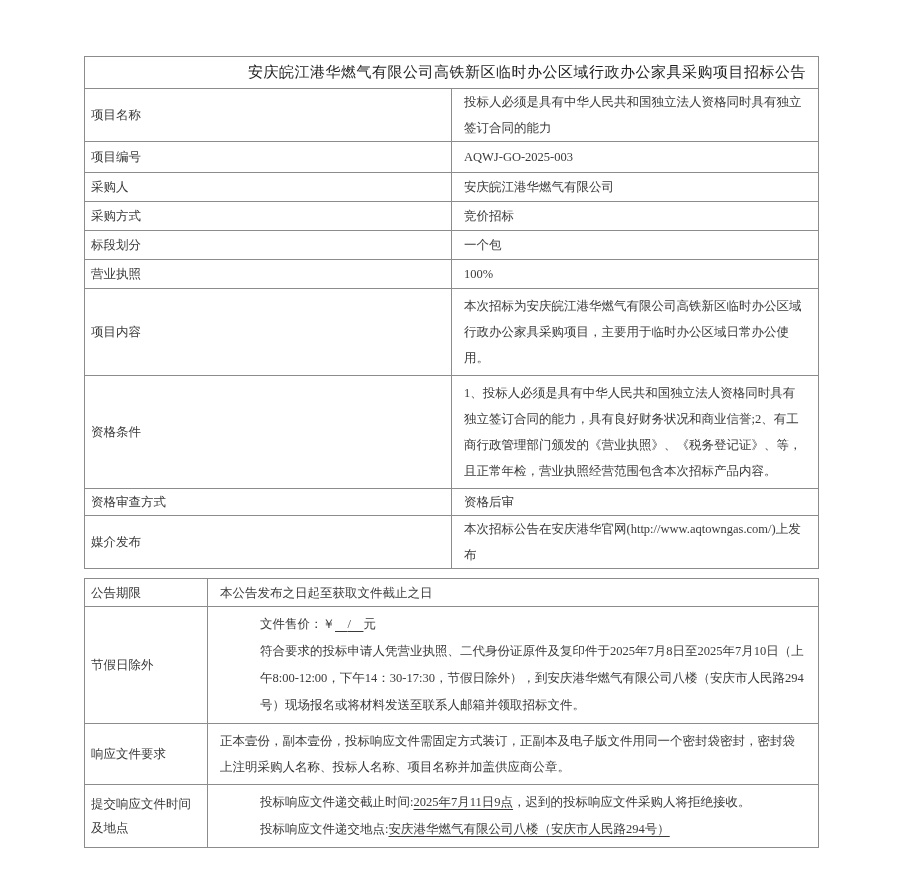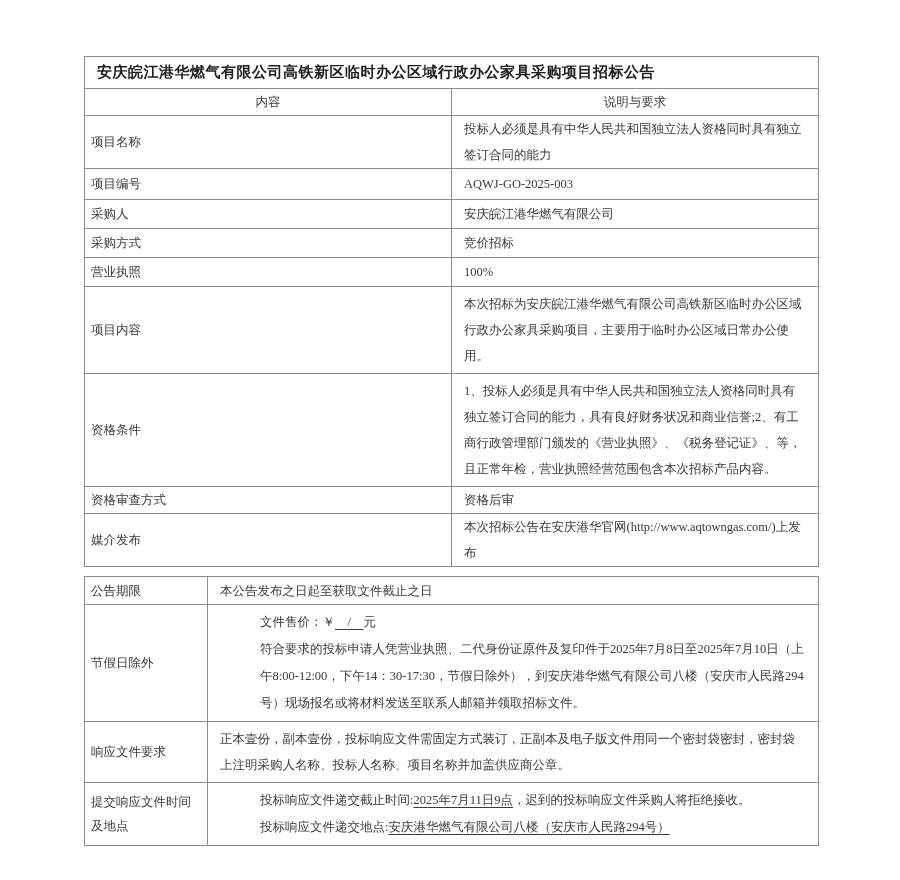--- a/index.html
+++ b/index.html
@@ -32,22 +32,22 @@
     width:110px;
     text-align:left;
     padding:0 6px;
     line-height:24px;
   }
   td.value{
     text-align:left;
     line-height:26px;
   }
   tr.title-row td{
-    text-align:left;
-    font-weight:bold;
+    text-align:right;
+    font-weight:normal;
     font-size:15px;
     color:#1f1f1f;
     height:31px;
     letter-spacing:0.5px;
   }
   tr.header-row td{height:26px;text-align:center;}
   .h30{height:30px}.h28{height:28px}.h27{height:27px}.h26{height:26px}
   .h52{height:52px}.h54{height:54px}.h56{height:56px}.h76{height:76px}.h108{height:108px}
   .gap{height:9px;}
   .multi{padding-top:4px;padding-bottom:4px;}
@@ -58,39 +58,39 @@
 <body>
 
 <div class="page">
   <div class="doc">
 
     <table>
       <tbody>
           <tr class="title-row">
         <td colspan="2">安庆皖江港华燃气有限公司高铁新区临时办公区域行政办公家具采购项目招标公告</td>
       </tr>
-      <tr class="header-row">
-        <td class="label">内容</td>
-        <td class="value" style="text-align:center">说明与要求</td>
-      </tr>
       <tr>
         <td class="label h30">项目名称</td>
         <td class="value">投标人必须是具有中华人民共和国独立法人资格同时具有独立签订合同的能力</td>
       </tr>
       <tr>
         <td class="label h30">项目编号</td>
         <td class="value">AQWJ-GO-2025-003</td>
       </tr>
       <tr>
         <td class="label h28">采购人</td>
         <td class="value">安庆皖江港华燃气有限公司</td>
       </tr>
       <tr>
         <td class="label h28">采购方式</td>
         <td class="value">竞价招标</td>
+      </tr>
+      <tr>
+        <td class="label h28">标段划分</td>
+        <td class="value">一个包</td>
       </tr>
       <tr>
         <td class="label h28">营业执照</td>
         <td class="value">100%</td>
       </tr>
       <tr>
         <td class="label h52">项目内容</td>
         <td class="value multi">本次招标为安庆皖江港华燃气有限公司高铁新区临时办公区域行政办公家具采购项目，主要用于临时办公区域日常办公使用。</td>
       </tr>
       <tr>

